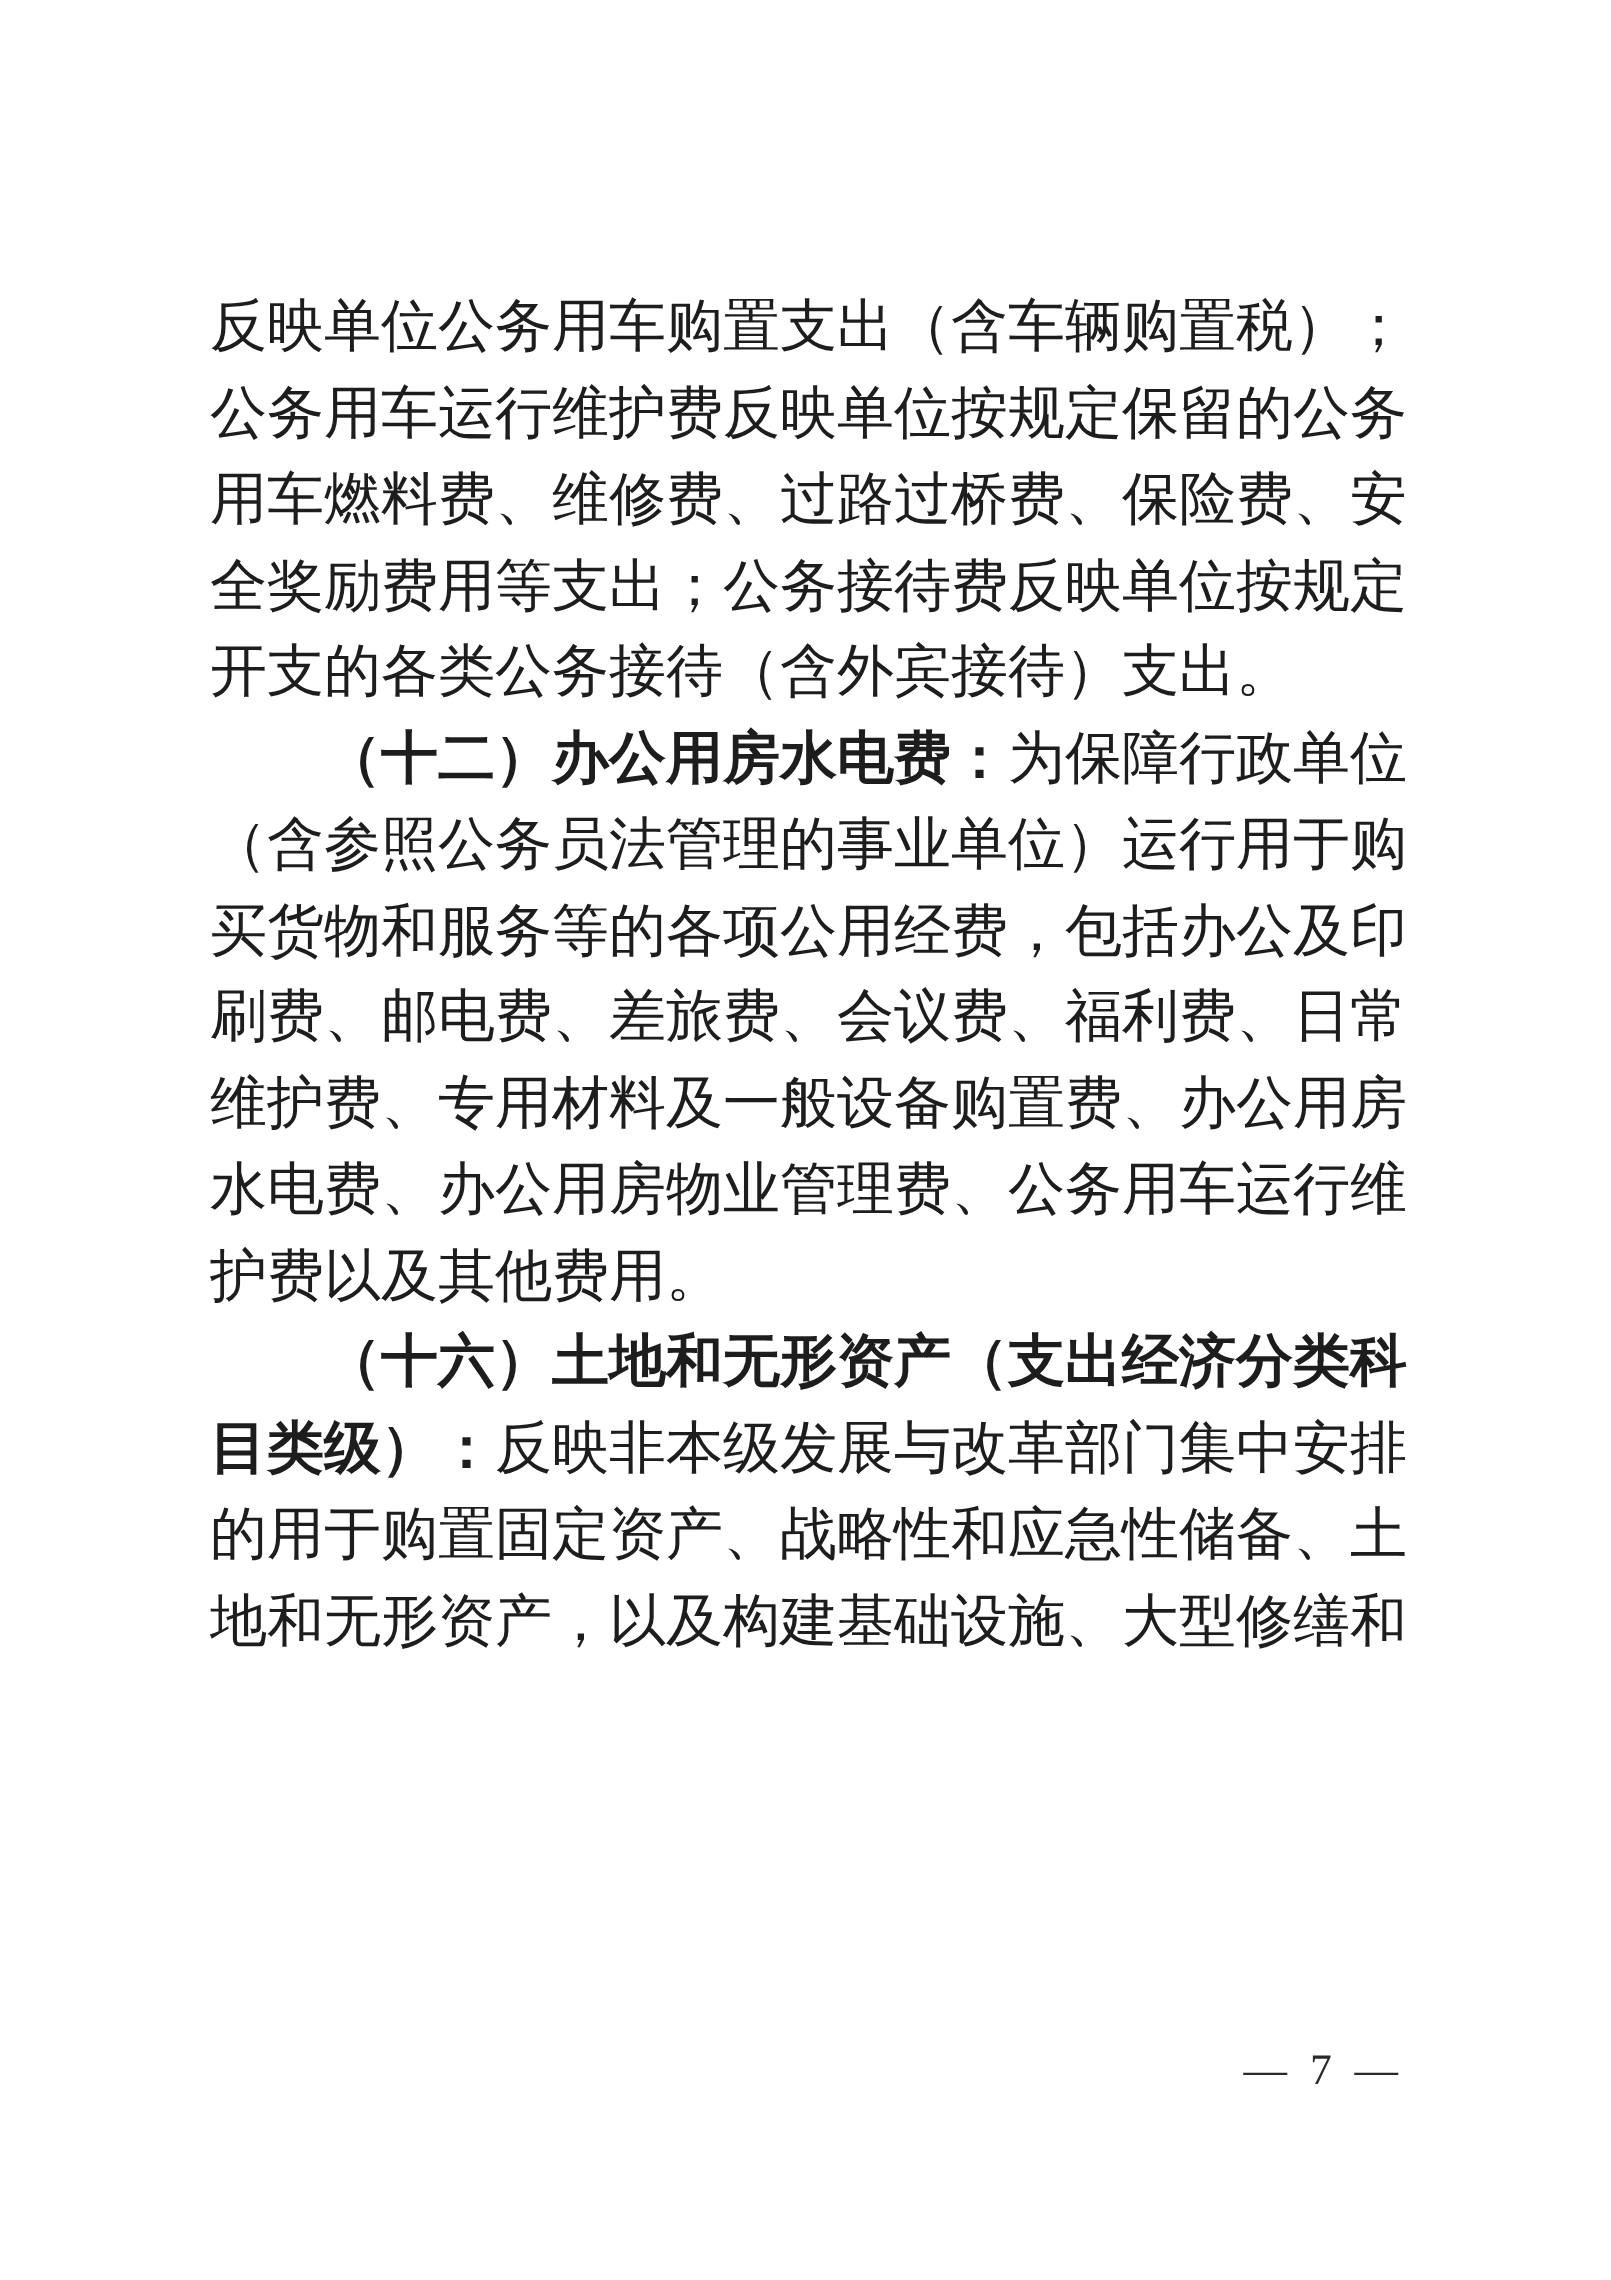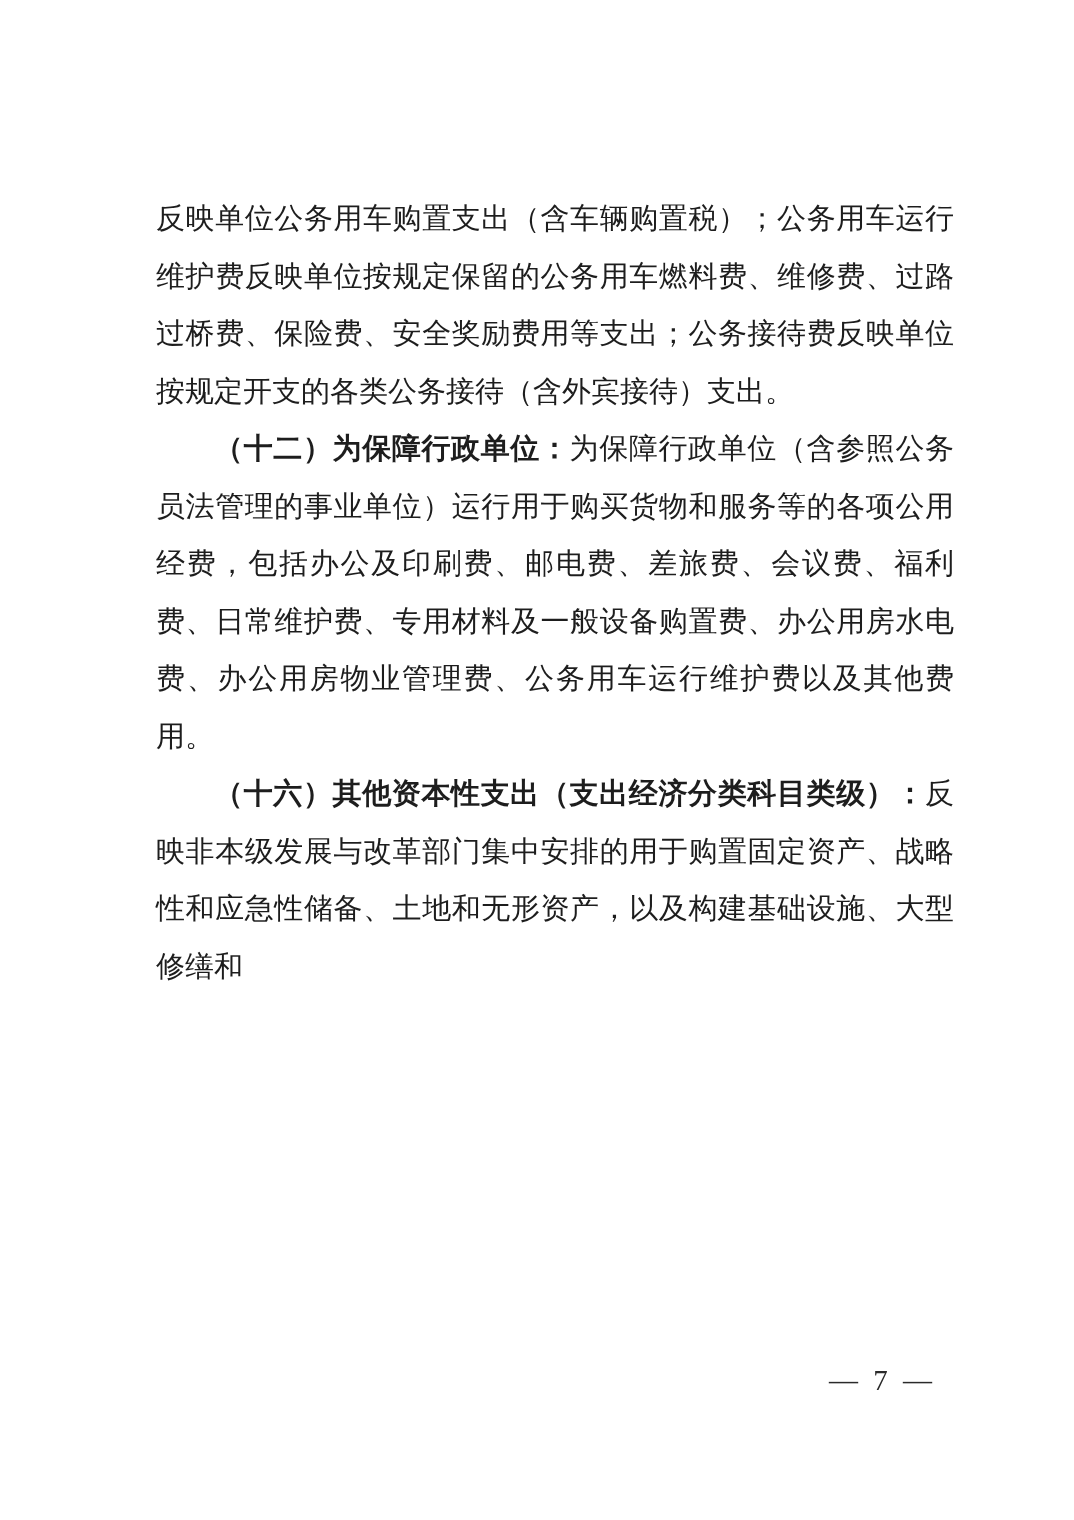--- a/index.html
+++ b/index.html
@@ -10,26 +10,26 @@
   .page {
     position: relative;
     width: 1074px;
     height: 1520px;
     margin: 0 auto;
     background: #ffffff;
     overflow: hidden;
   }
   .content {
     position: absolute;
-    left: 156px;
+    left: 140px;
     top: 190px;
     width: 798px;
     color: #1d1d1d;
     font-family: "Liberation Serif", "DejaVu Serif", serif;
-    font-size: 29px;
+    font-size: 38px;
     line-height: 57.5px;
     text-align: justify;
     text-align-last: left;
   }
   .content p {
     margin: 0;
     padding: 0;
     text-indent: 2em;
     word-break: break-all;
   }
@@ -50,22 +50,22 @@
     letter-spacing: 4px;
   }
 </style>
 </head>
 <body>
 
 <div class="page">
   <div class="content">
     <p class="continuation"><span class="para-head"></span><span>反映单位公务用车购置支出（含车辆购置税）；公务用车运行维护费反映单位按规定保留的公务用车燃料费、维修费、过路过桥费、保险费、安全奖励费用等支出；公务接待费反映单位按规定开支的各类公务接待（含外宾接待）支出。</span></p>
 
-    <p><span class="para-head">（十二）为保障行政单位：</span><span>为保障行政单位（含参照公务员法管理的事业单位）运行用于购买货物和服务等的各项公用经费，包括办公及印刷费、邮电费、差旅费、会议费、福利费、日常维护费、专用材料及一般设备购置费、办公用房水电费、办公用房物业管理费、公务用车运行维护费以及其他费用。</span></p>
+    <p><span class="para-head">（十二）办公用房水电费：</span><span>为保障行政单位（含参照公务员法管理的事业单位）运行用于购买货物和服务等的各项公用经费，包括办公及印刷费、邮电费、差旅费、会议费、福利费、日常维护费、专用材料及一般设备购置费、办公用房水电费、办公用房物业管理费、公务用车运行维护费以及其他费用。</span></p>
 
 
 
 
-    <p><span class="para-head">（十六）其他资本性支出（支出经济分类科目类级）：</span><span>反映非本级发展与改革部门集中安排的用于购置固定资产、战略性和应急性储备、土地和无形资产，以及构建基础设施、大型修缮和</span></p>
+    <p><span class="para-head">（十六）土地和无形资产（支出经济分类科目类级）：</span><span>反映非本级发展与改革部门集中安排的用于购置固定资产、战略性和应急性储备、土地和无形资产，以及构建基础设施、大型修缮和</span></p>
   </div>
 
   <div class="page-number">— 7 —</div>
 </div>
 
 </body></html>

